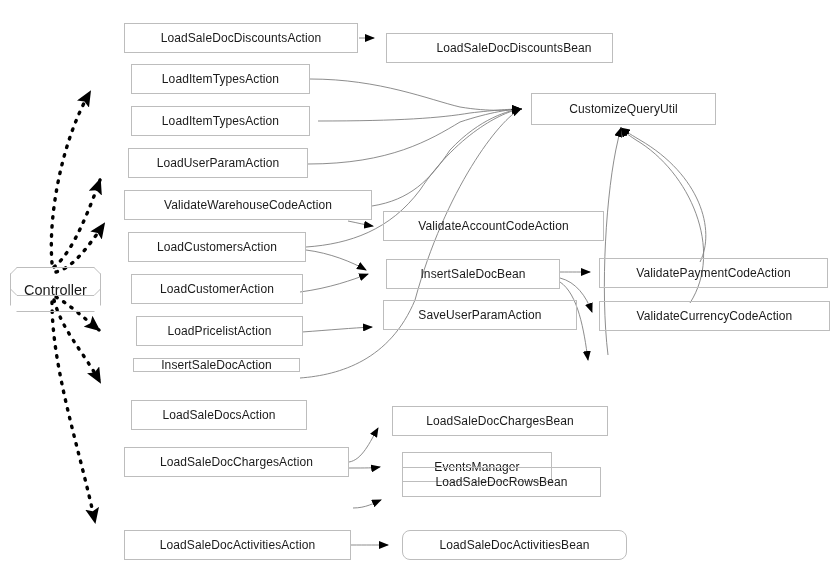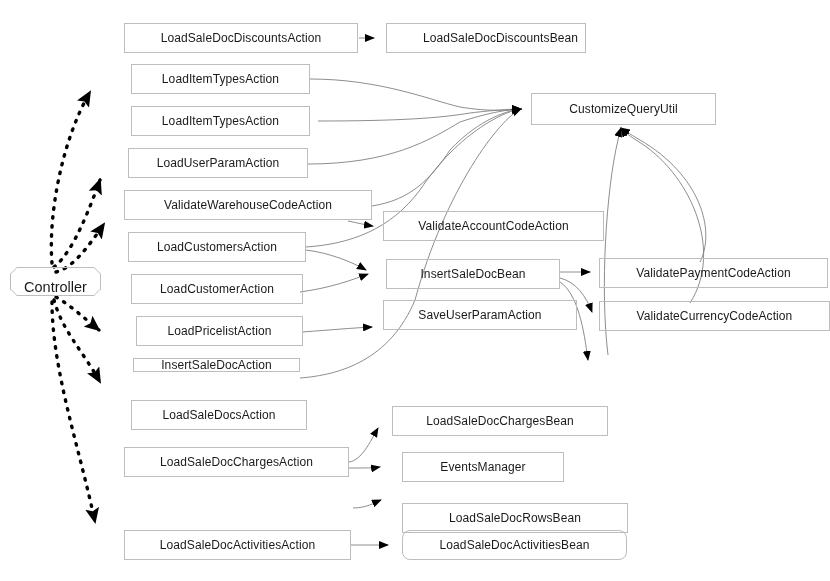--- a/index.html
+++ b/index.html
@@ -110,21 +110,21 @@
       <path d="M690,303 C724,250 690,172 636,140 C627,134 623,131 621,128" marker-end="url(#ah-solid)"></path>
       <path d="M608,355 C600,290 606,190 618,140 C619,135 620,131 621,128" marker-end="url(#ah-solid)"></path>
 
       <path d="M349,462 C362,460 370,442 378,428" marker-end="url(#ah-solid)"></path>
       <path d="M349,468 C366,468 374,468 380,467" marker-end="url(#ah-solid)"></path>
       <path d="M353,508 C366,508 374,503 381,500" marker-end="url(#ah-solid)"></path>
       <path d="M351,545 C366,545 378,545 388,545" marker-end="url(#ah-solid)"></path>
     </g>
   </svg>
 
-  <div class="node-oct" style="left:10px; top:267px; width:91px; height:29px;align-items:flex-end;">
+  <div class="node-oct" style="left:10px; top:267px; width:91px; height:45px;">
     <span class="node-label">Controller</span>
   </div>
   <svg class="oct-border" style="left:10px; top:267px; width:91px; height:29px; position:absolute;" viewBox="0 0 91 29" xmlns="http://www.w3.org/2000/svg">
     <polygon points="7,0.5 84,0.5 90.5,7 90.5,22 84,28.5 7,28.5 0.5,22 0.5,7" fill="none" stroke="#bdbdbd" stroke-width="1"></polygon>
   </svg>
 
   <div class="node" style="left:124px; top:23px; width:234px; height:30px;">
     <span class="node-label">LoadSaleDocDiscountsAction</span>
   </div>
   <div class="node" style="left:131px; top:64px; width:179px; height:30px;">
@@ -154,42 +154,42 @@
   <div class="node" style="left:131px; top:400px; width:176px; height:30px;">
     <span class="node-label">LoadSaleDocsAction</span>
   </div>
   <div class="node" style="left:124px; top:447px; width:225px; height:30px;">
     <span class="node-label">LoadSaleDocChargesAction</span>
   </div>
   <div class="node" style="left:124px; top:530px; width:227px; height:30px;">
     <span class="node-label">LoadSaleDocActivitiesAction</span>
   </div>
 
-  <div class="node" style="left:386px; top:23px; width:200px; height:30px;padding-left:29px;">
+  <div class="node" style="left:386px; top:33px; width:227px; height:30px;padding-left:29px;">
     <span class="node-label">LoadSaleDocDiscountsBean</span>
   </div>
   <div class="node" style="left:531px; top:93px; width:185px; height:32px;">
     <span class="node-label">CustomizeQueryUtil</span>
   </div>
   <div class="node" style="left:383px; top:211px; width:221px; height:30px;">
     <span class="node-label">ValidateAccountCodeAction</span>
   </div>
   <div class="node" style="left:386px; top:259px; width:174px; height:30px;">
     <span class="node-label">InsertSaleDocBean</span>
   </div>
   <div class="node" style="left:383px; top:300px; width:194px; height:30px;">
     <span class="node-label">SaveUserParamAction</span>
   </div>
   <div class="node" style="left:392px; top:406px; width:216px; height:30px;text-align:center;">
     <span class="node-label">LoadSaleDocChargesBean</span>
   </div>
-  <div class="node" style="left:402px; top:452px; width:162px; height:30px;">
+  <div class="node" style="left:402px; top:452px; width:150px; height:30px;">
     <span class="node-label">EventsManager</span>
   </div>
-  <div class="node" style="left:402px; top:503px; width:226px; height:30px;">
+  <div class="node" style="left:402px; top:467px; width:199px; height:30px;">
     <span class="node-label">LoadSaleDocRowsBean</span>
   </div>
   <div class="node" style="left:402px; top:530px; width:225px; height:30px;border-radius:8px;">
     <span class="node-label">LoadSaleDocActivitiesBean</span>
   </div>
 
   <div class="node" style="left:599px; top:258px; width:229px; height:30px;">
     <span class="node-label">ValidatePaymentCodeAction</span>
   </div>
   <div class="node" style="left:599px; top:301px; width:231px; height:30px;">

